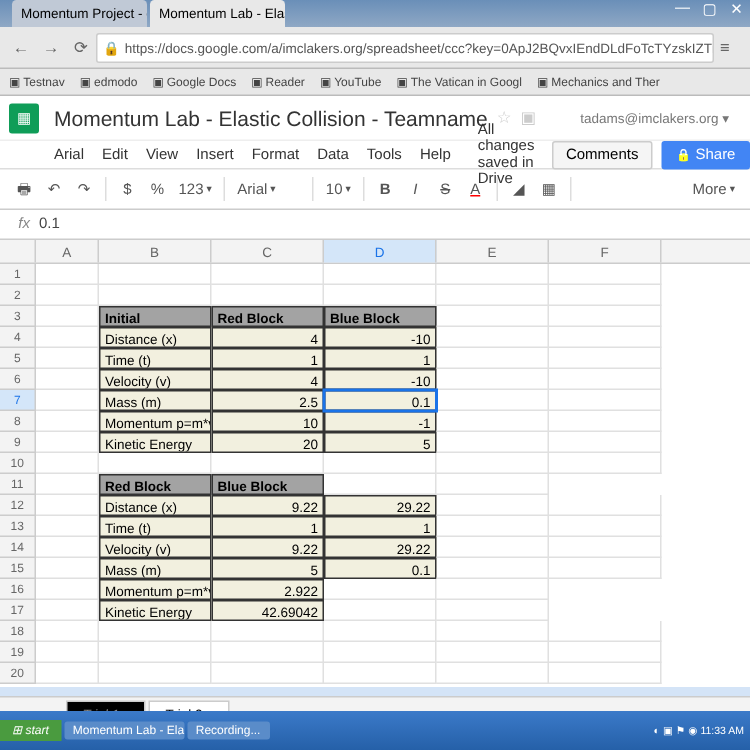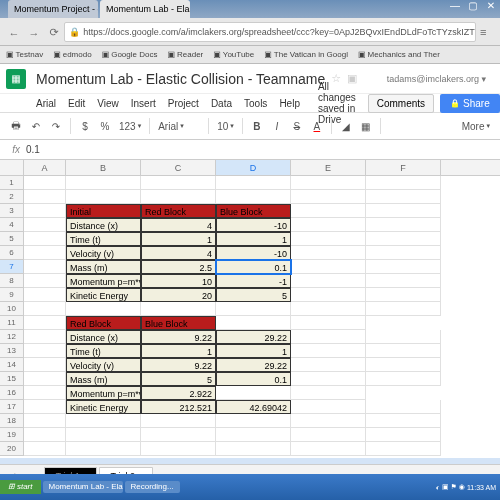--- a/index.html
+++ b/index.html
@@ -60,21 +60,21 @@
 .cA { width: 42px; } .cB { width: 75px; } .cC { width: 75px; } .cD { width: 75px; } .cE { width: 75px; } .cF { width: 75px; }
 
 .rows { }
 .row { height: 14px; display: flex; }
 .rh { width: 24px; background: #f3f3f3; border-right: 1px solid #ccc; border-bottom: 1px solid #ccc; text-align: center; font-size: 8px; color: #666; line-height: 14px; }
 .rh.sel { background: #d4e6f9; color: #1a73e8; }
 .cell { border-right: 1px solid #e0e0e0; border-bottom: 1px solid #e0e0e0; font-size: 9px; padding: 0 3px; line-height: 14px; white-space: nowrap; overflow: hidden; }
 .cell.r { text-align: right; }
 
 
-.tbl-hdr { background: #b91c1c; border: 1px solid #333 !important; }
+.tbl-hdr { background: #a3a3a3; border: 1px solid #333 !important; font-weight: bold; }
 .tbl-cell { background: #f2f0df; border: 1px solid #333 !important; }
 .sel-cell { outline: 2px solid #1a73e8; outline-offset: -1px; position: relative; z-index: 2; }
 
 
 .sheet-tabs { position: absolute; bottom: 14px; left: 0; right: 0; height: 22px; background: #f3f3f3; border-top: 1px solid #ccc; display: flex; align-items: center; padding: 0 6px; font-size: 9px; }
 .st-btn { width: 18px; text-align: center; color: #666; }
 .stab { padding: 3px 10px; background: #fff; border: 1px solid #ccc; margin-left: 2px; border-radius: 0 0 3px 3px; }
 .stab.inactive { background: #000000; color: #888; font-style: italic; }
 
 
@@ -132,21 +132,21 @@
     <div class="hdr-right">
       <span class="email"><span>tadams@imclakers.org</span> ▾</span>
     </div>
   </div>
 
   <div class="menu-row">
     <span>Arial</span>
     <span>Edit</span>
     <span>View</span>
     <span>Insert</span>
-    <span>Project</span>
+    <span>Format</span>
     <span>Data</span>
     <span>Tools</span>
     <span>Help</span>
     <span class="saved">All changes saved in Drive</span>
     <div class="comments-btn">Comments</div>
     <div class="share-btn">Share</div>
   </div>
 
   <div class="toolbar">
     <div class="tb-ic">🖶</div>
@@ -327,21 +327,20 @@
           <div class="cell cA"></div>
           <div class="cell cB tbl-cell">Momentum p=m*v</div>
           <div class="cell cD tbl-cell r">2.922</div>
           <div class="cell cE"></div>
           <div class="cell cF"></div>
         </div>
         <div class="row">
           <div class="rh">17</div>
           <div class="cell cA"></div>
           <div class="cell cB tbl-cell">Kinetic Energy</div>
-          <div class="cell cC tbl-cell r">212.521</div>
           <div class="cell cD tbl-cell r">42.69042</div>
           <div class="cell cE"></div>
           <div class="cell cF"></div>
         </div>
         <div class="row">
           <div class="rh">18</div>
           <div class="cell cA"></div>
           <div class="cell cB"></div>
           <div class="cell cC"></div>
           <div class="cell cD"></div>

